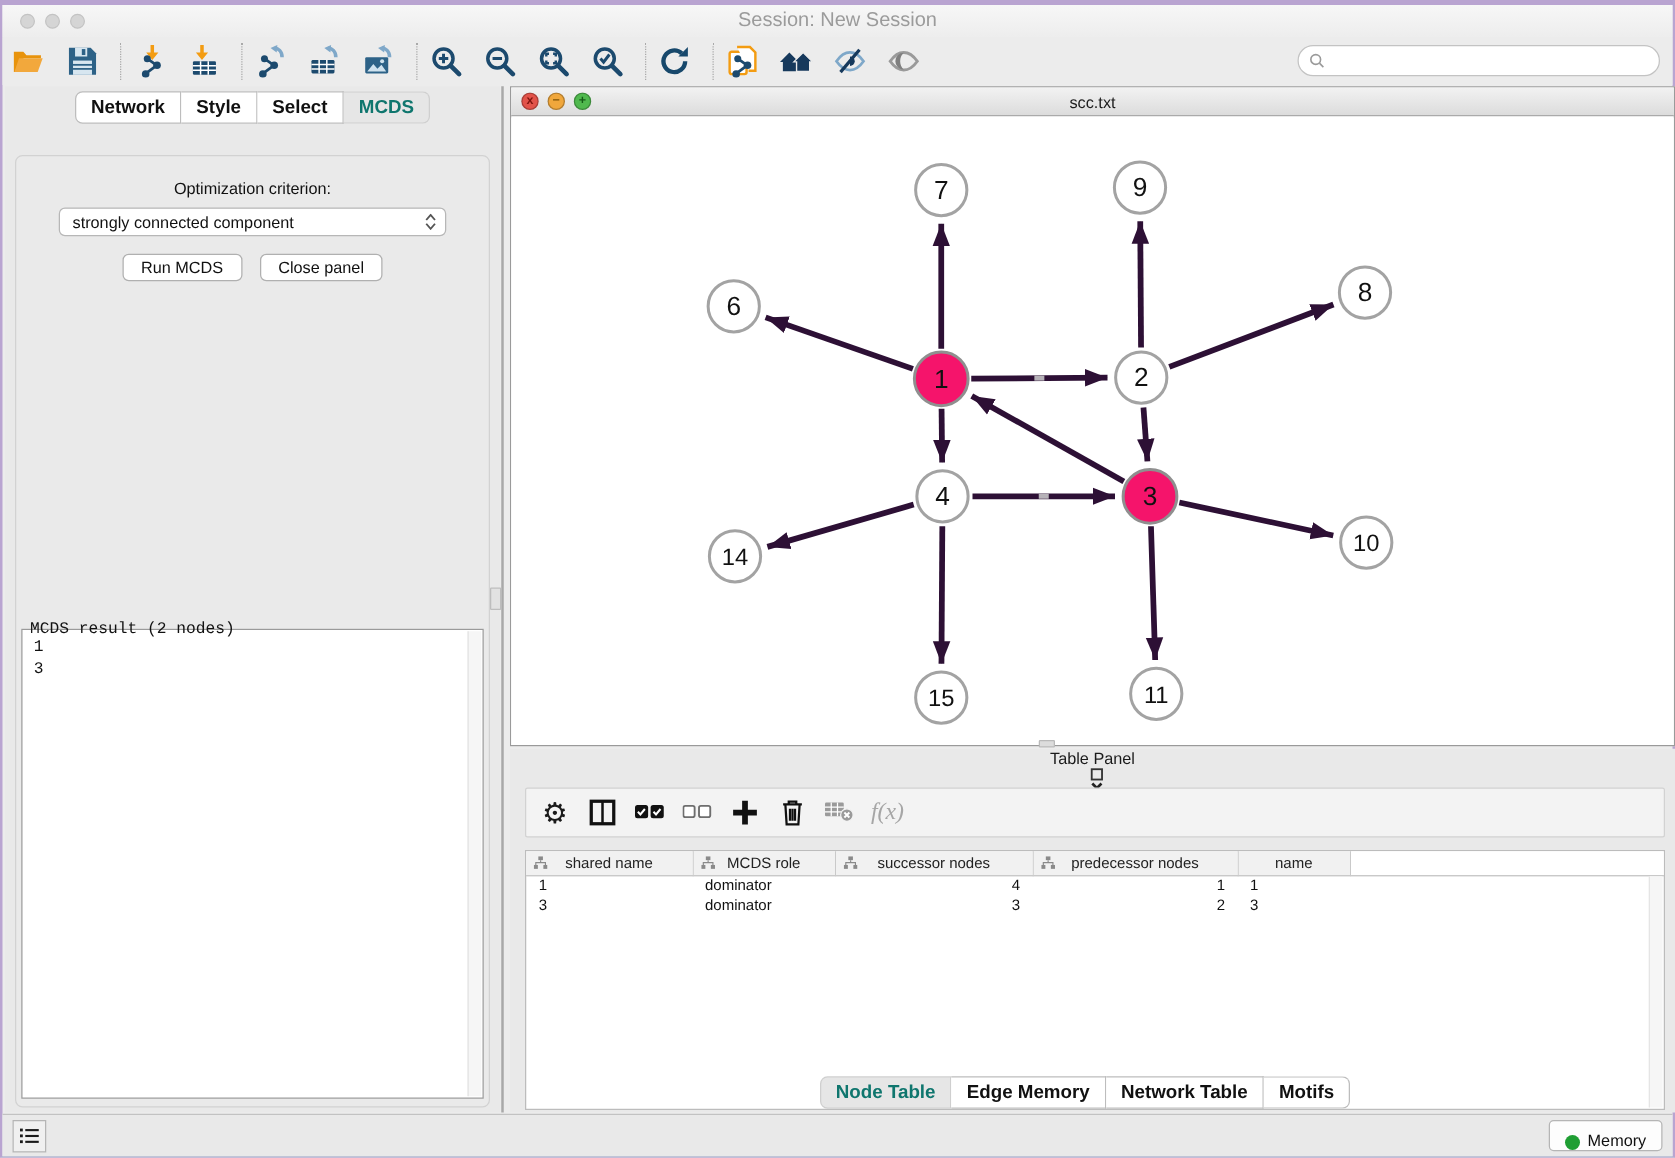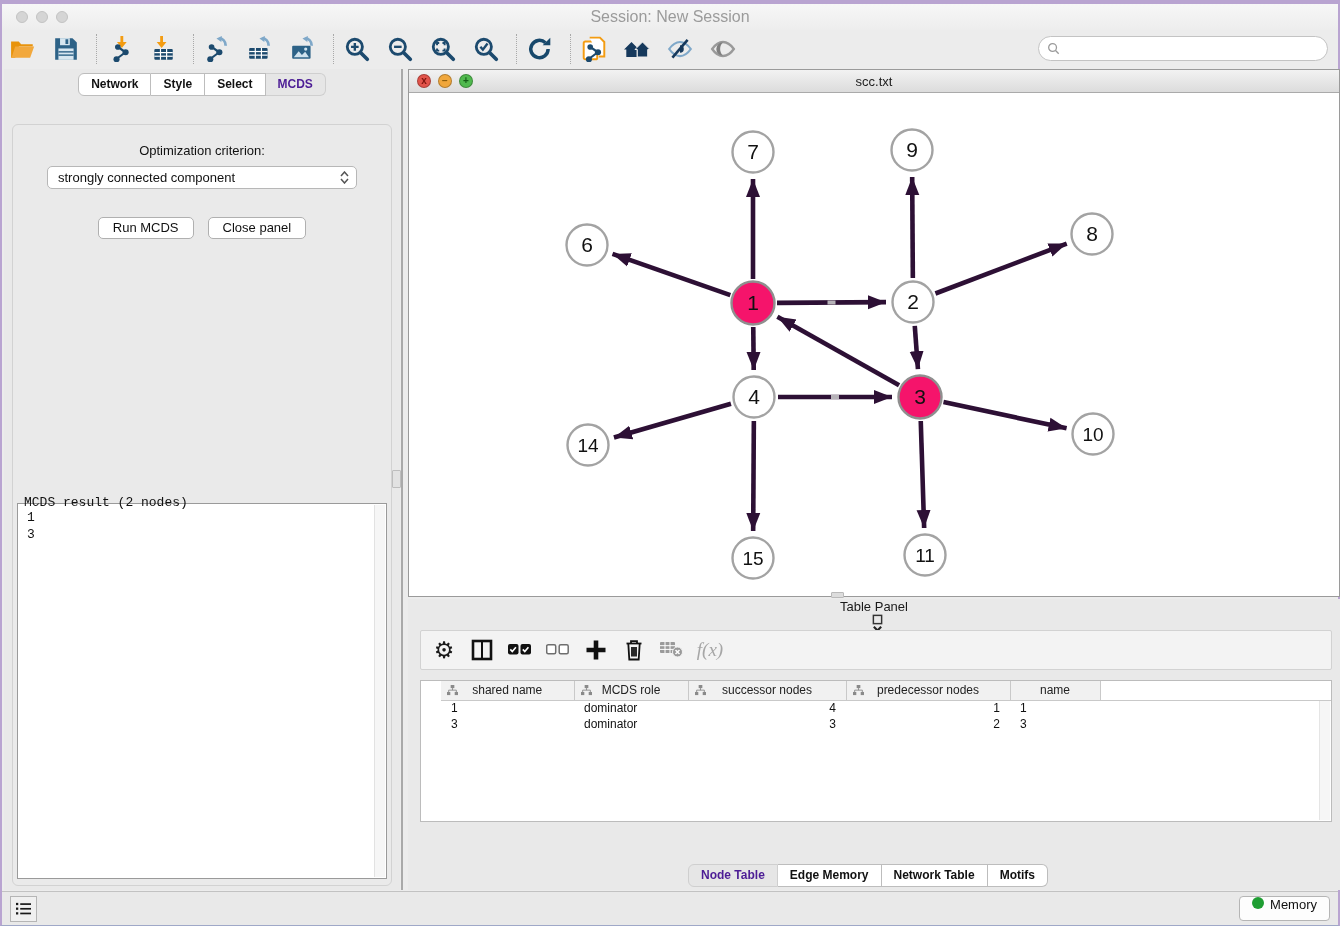--- a/index.html
+++ b/index.html
@@ -32,34 +32,34 @@
   .search-input { border:none; outline:none; flex:1; height:20px; font-size:12px; background:transparent; }
 
   
   .control-panel { position:absolute; left:2px; top:65px; width:396px; bottom:35px; background:#e9e9e9; }
   .panel-header { height:26px; display:flex; align-items:center; padding:0 10px; }
   .panel-title { font-size:13px; color:#1a1a1a; }
   .panel-header .spacer { flex:1; }
   .panel-icon { width:16px; height:16px; display:flex; align-items:center; justify-content:center; margin-left:6px; cursor:default; }
 
   .seg-tabs { display:flex; justify-content:center; margin-top:4px; }
-  .seg-tab { font-size:12px; font-weight:bold; color:#111; background:#fff;
+  .seg-tab { font-size:15px; font-weight:bold; color:#111; background:#fff;
     border:1px solid #bdbdbd; border-left:none; padding:3px 12px 4px; cursor:default; }
   .seg-tab:first-child { border-left:1px solid #bdbdbd; border-radius:6px 0 0 6px; }
   .seg-tab:last-child { border-radius:0 6px 6px 0; }
-  .seg-tab.sel-disabled { background:#e6e6e6; color:#4c1d95; border-color:#cfcfcf; }
+  .seg-tab.sel-disabled { background:#e6e6e6; color:#0f766e; border-color:#cfcfcf; }
 
   .cp-content { position:absolute; left:8px; right:8px; top:55px; bottom:4px;
     background:#eaeaea; border:1px solid #d2d2d2; border-radius:6px; }
   .opt-label { text-align:center; font-size:13px; color:#111; margin-top:18px; }
   .dropdown { position:relative; margin:8px auto 0; width:310px; height:23px; background:#fff;
     border:1px solid #b7b7b7; border-radius:5px; display:flex; align-items:center; padding-left:10px; cursor:default; }
   .dropdown-value { font-size:13px; color:#111; flex:1; }
   .dropdown-stepper { width:18px; height:100%; display:flex; flex-direction:column; align-items:center; justify-content:center; gap:1px; margin-right:3px; }
-  .btn-row { display:flex; justify-content:center; gap:14px; margin-top:28px; }
+  .btn-row { display:flex; justify-content:center; gap:14px; margin-top:14px; }
   .cp-btn { font-size:13px; color:#111; background:#fff; border:1px solid #b0b0b0; border-radius:5px;
     padding:2px 14px 3px; min-width:92px; text-align:center; cursor:default; }
 
   .result-box { position:absolute; left:3px; right:3px; bottom:6px; height:382px;font-family:Liberation Mono, monospace; }
   .result-legend { position:absolute; left:6px; top:-2px; font-size:13px; color:#111; background:transparent; z-index:2; padding:0 2px; }
   .result-frame { position:absolute; left:1px; right:1px; top:6px; bottom:0;
     border:1px solid #9a9a9a; background:#fff; }
   .result-inner { position:absolute; left:1px; top:1px; bottom:1px; right:12px; padding:4px 0 0 8px;
     font-size:13px; color:#111; line-height:17px; }
   .result-scroll { position:absolute; right:1px; top:1px; bottom:1px; width:11px; background:#f6f6f6; border-left:1px solid #e2e2e2; }
@@ -87,40 +87,40 @@
   .net-canvas svg text { font-family:"Liberation Sans", sans-serif; }
 
   
   .table-panel { position:absolute; left:406px; top:595px; width:932px; bottom:35px; background:#e9e9e9; }
   .tp-toolbar { position:absolute; left:12px; right:8px; top:31px; height:40px;
     background:#f3f3f3; border:1px solid #d2d2d2; border-radius:2px; display:flex; align-items:center; padding-left:8px; }
   .tp-btn { width:30px; height:30px; margin-right:8px; display:flex; align-items:center; justify-content:center; cursor:default; }
   .gear-glyph { font-size:23px; color:#1a1a1a; line-height:1; }
   .fx-glyph { font-family:"Liberation Serif", serif; font-style:italic; font-size:19px; color:#a6a6a6; }
 
-  .tp-table { position:absolute; left:12px; right:8px; top:81px; height:142px; background:#fff; border:1px solid #bcbcbc;padding-left:20px; }
+  .tp-table { position:absolute; left:12px; right:8px; top:81px; height:208px; background:#fff; border:1px solid #bcbcbc; }
   table.node-table { border-collapse:collapse; table-layout:fixed; width:100%; }
   table.node-table th { height:19px; background:#f1f1f1; border-bottom:1px solid #c9c9c9; border-right:1px solid #c9c9c9;
     font-size:12px; font-weight:normal; color:#222; position:relative; text-align:center; cursor:default; }
   table.node-table th .col-icon { position:absolute; left:6px; top:4px; }
   table.node-table th.filler { background:#fff; border-right:none; }
   table.node-table td { height:16px; font-size:12px; color:#111; padding:0 10px; white-space:nowrap; overflow:hidden; cursor:default; }
   td.al { text-align:left; } td.ar { text-align:right; }
   .tp-scroll { position:absolute; right:1px; top:20px; bottom:1px; width:11px; background:#f6f6f6; border-left:1px solid #e5e5e5; }
 
   .tp-tabs { position:absolute; left:0; right:12px; bottom:3px; display:flex; justify-content:center; }
 
   
   .statusbar { position:absolute; left:0; right:0; bottom:0; height:34px; background:#e9e9e9;
     border-top:1px solid #c2c2c2; display:flex; align-items:center; padding:0 8px; }
   .sb-left-btn { width:27px; height:26px; background:#f0f0f0; border:1px solid #b5b5b5;
     display:flex; align-items:center; justify-content:center; cursor:default; }
   .sb-spacer { flex:1; }
   .memory-btn { height:25px; background:#fdfdfd; border:1px solid #b5b5b5; border-radius:4px;
-    display:flex; align-items:flex-start; gap:6px; padding:0 12px; cursor:default; }
+    display:flex; align-items:flex-end; gap:6px; padding:0 12px; cursor:default; }
   .memory-dot { width:12px; height:12px; border-radius:50%; background:#1f9e33; }
   .memory-label { font-size:13px; color:#111; }
 </style>
 </head>
 <body>
 
 <div class="window">
 
   <div class="titlebar">
     <div class="mac-dots">

